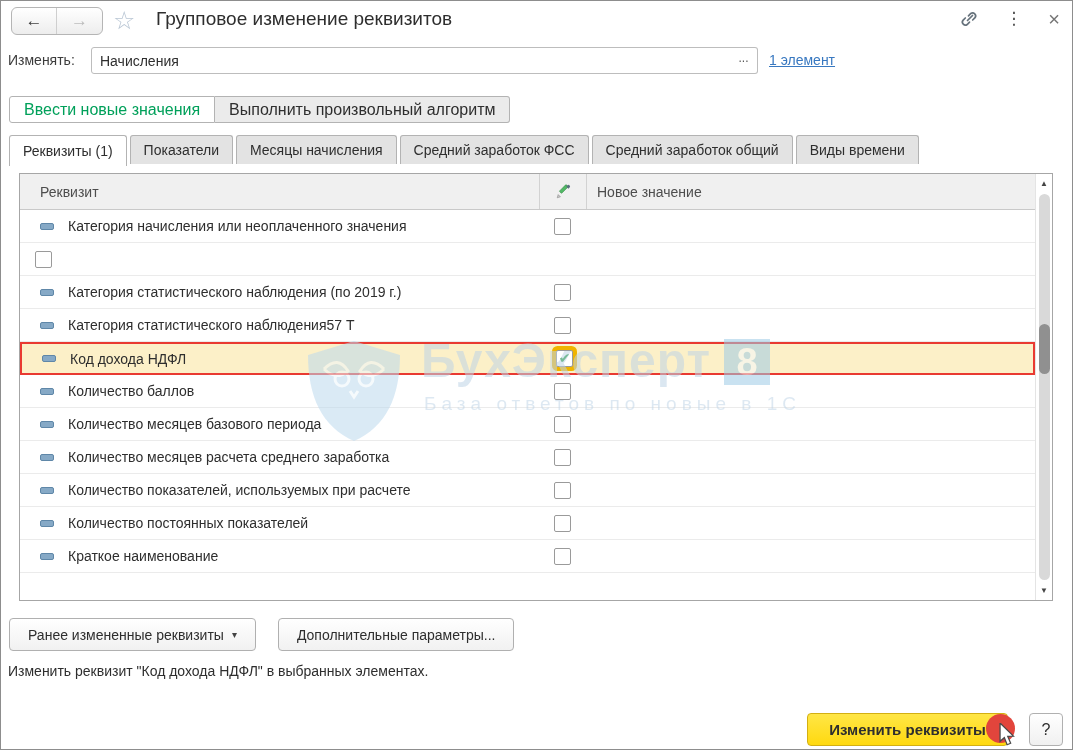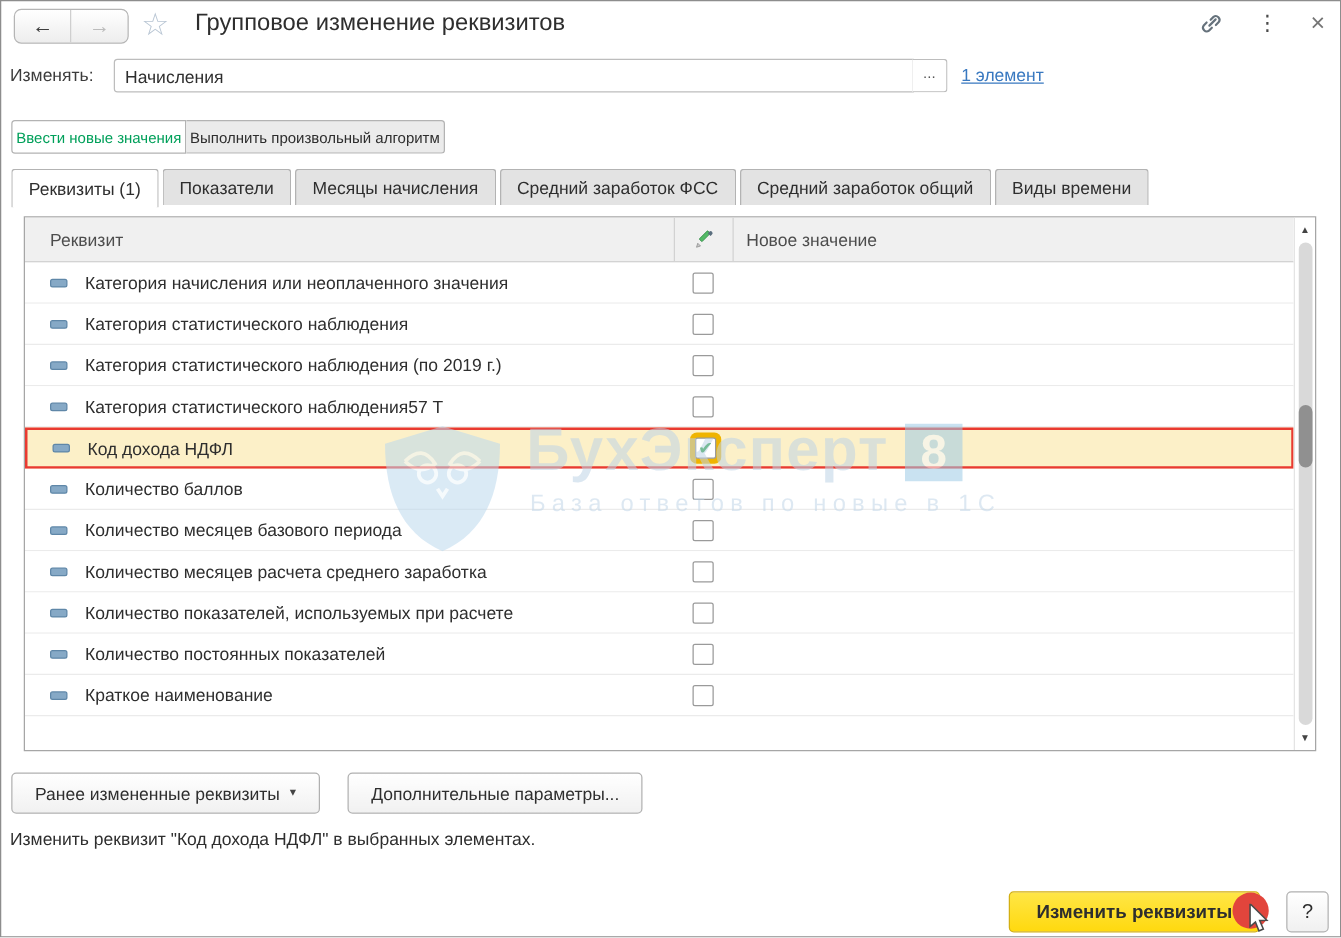--- a/index.html
+++ b/index.html
@@ -22,21 +22,21 @@
 
   
   .change-row { position:absolute; left:0; top:45px; width:100%; height:30px; }
   .change-label { position:absolute; left:7px; top:6px; font-size:14px; color:#3c3c3c; }
   .change-input { position:absolute; left:90px; top:1px; width:640px; height:27px; border:1px solid #bdbdbd; border-radius:3px 0 0 3px; padding:0 8px; font-size:14px; color:#2e2e2e; font-family:inherit; background:#fff; }
   .more-btn { position:absolute; left:729px; top:1px; width:28px; height:27px; border:1px solid #bdbdbd; border-left:none; border-radius:0 3px 3px 0; background:#fff; font-size:12px; color:#555; cursor:pointer; padding-bottom:6px; }
   .elements-link { position:absolute; left:768px; top:6px; font-size:14px; color:#3878c0; text-decoration:underline; cursor:pointer; }
 
   
   .mode-row { position:absolute; left:8px; top:95px; display:flex; }
-  .mode-btn { height:27px; padding:0 3px; font-size:12px; border:1px solid #b3b3b3; background:#ebebeb; color:#2e2e2e; cursor:pointer; font-family:inherit; }
+  .mode-btn { height:27px; padding:0 14px; font-size:16px; border:1px solid #b3b3b3; background:#ebebeb; color:#2e2e2e; cursor:pointer; font-family:inherit; }
   .mode-btn:first-child { border-radius:3px 0 0 3px; }
   .mode-btn:last-child { border-radius:0 3px 3px 0; border-left:none; }
   .mode-btn.active { background:#fff; color:#00a05a; }
 
   
   .tab-strip { position:absolute; left:8px; top:134px; display:flex; gap:3px; height:30px; }
   .tab { height:29px; padding:0 13px; font-size:14px; color:#2e2e2e; background:#e3e3e3; border:1px solid #b3b3b3; border-bottom:none; border-radius:3px 3px 0 0; display:flex; align-items:center; cursor:pointer; }
   .tab.active { background:#fff; height:31px; position:relative; z-index:3; }
 
   
@@ -149,24 +149,20 @@
       <span class="dash-icon"></span>
       <span class="rname">Категория начисления или неоплаченного значения</span>
     </div>
     <div class="cell-check">
       <span class="checkbox"></span>
     </div>
     <div class="cell-value"></div>
   </div>
 
   <div class="trow">
-    <div class="cell-name">
-      <span class="dash-icon"></span>
-      <span class="rname">Категория статистического наблюдения</span>
-    </div>
     <div class="cell-check">
       <span class="checkbox"></span>
     </div>
     <div class="cell-value"></div>
   </div>
 
   <div class="trow">
     <div class="cell-name">
       <span class="dash-icon"></span>
       <span class="rname">Категория статистического наблюдения (по 2019 г.)</span>

